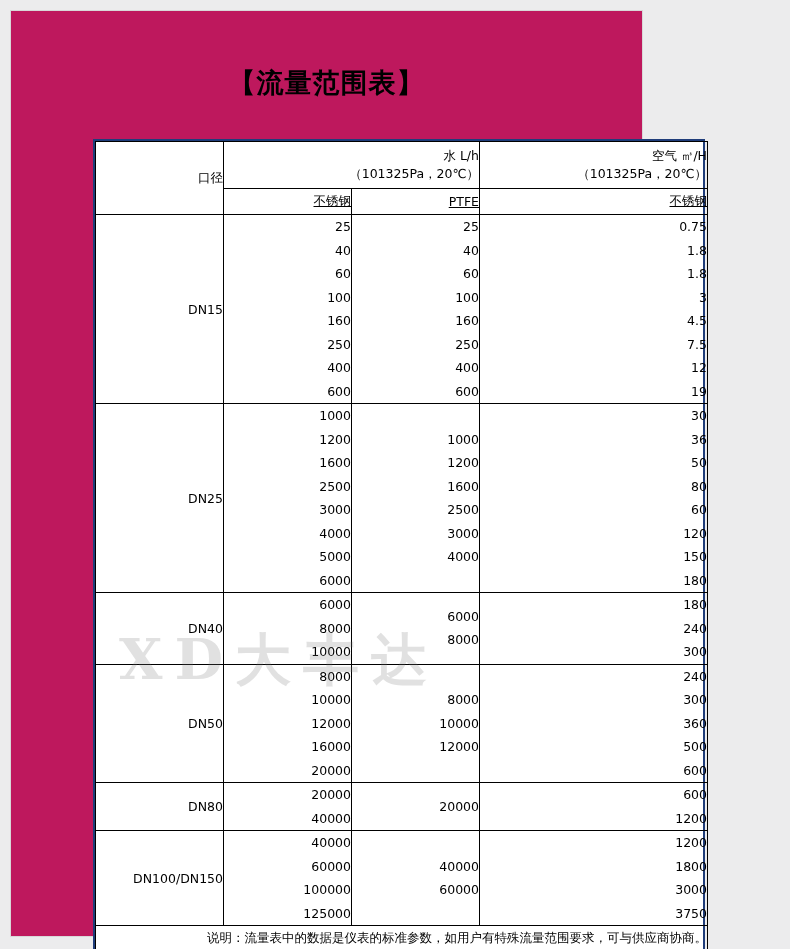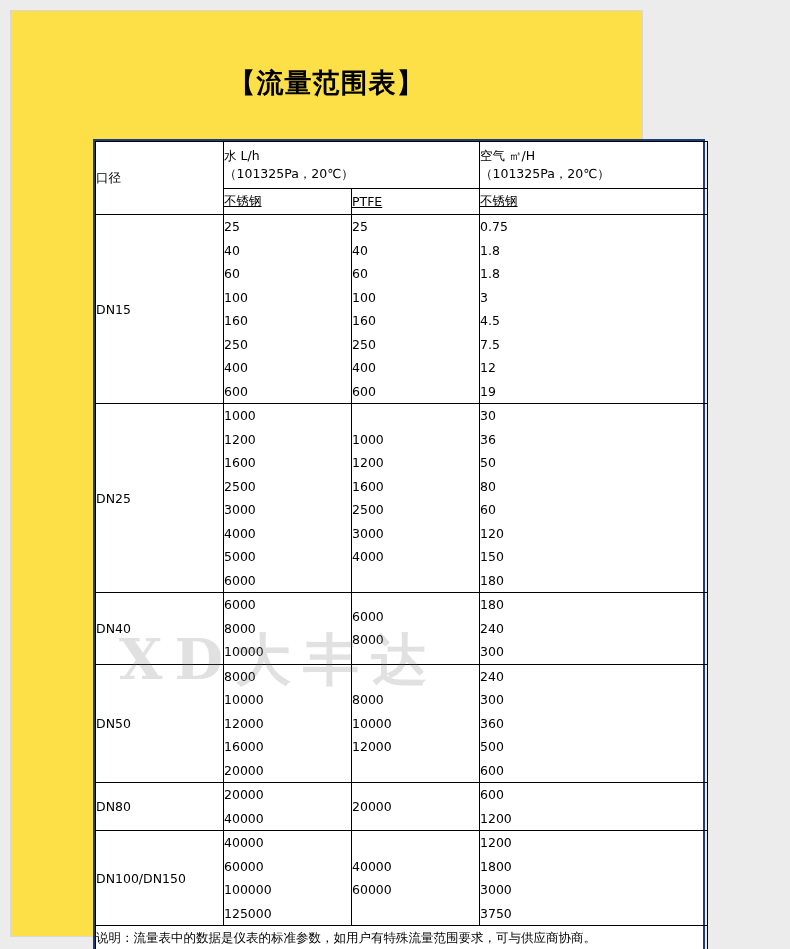--- a/index.html
+++ b/index.html
@@ -12,21 +12,21 @@
     background: #ececed;
     font-family: "Liberation Sans", sans-serif;
     overflow: hidden;
   }
   .page {
     position: absolute;
     left: 10px;
     top: 10px;
     width: 633px;
     height: 927px;
-    background: #fde047;
+    background: #be185d;
     border: 1px solid #d8d8d8;
     box-sizing: border-box;
   }
   .title {
     text-align: center;
     font-size: 27px;
     font-weight: bold;
     color: #000000;
     letter-spacing: 1px;
     margin-top: 54px;
@@ -42,21 +42,21 @@
     background: #ffffff;
   }
   table.flow {
     border-collapse: collapse;
     width: 100%;
     font-family: "DejaVu Sans", sans-serif;
     table-layout: fixed;
   }
   table.flow td, table.flow th {
     border: 1px solid #000000;
-    text-align: left;
+    text-align: right;
     vertical-align: middle;
     font-size: 12.5px;
     color: #000;
     font-weight: normal;
     padding: 0;
   }
   .hdr-main {
     height: 46px;
     font-weight: bold;
     line-height: 1.45;

